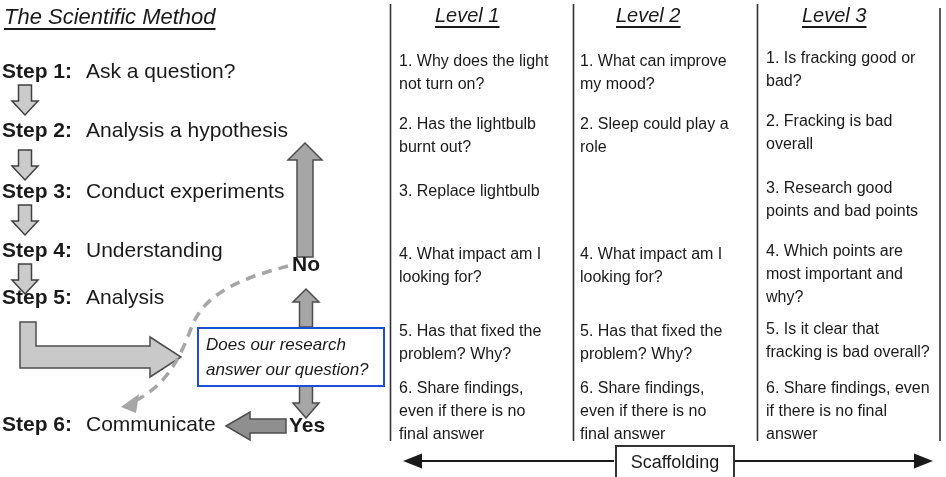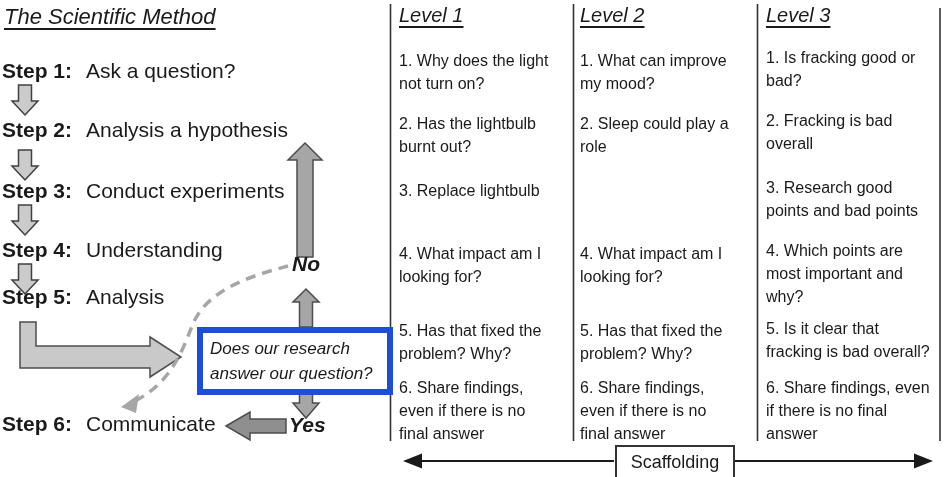--- a/index.html
+++ b/index.html
@@ -11,29 +11,29 @@
   svg.layer{position:absolute;left:0;top:0;z-index:0;}
   .txt{position:absolute;z-index:1;}
   .title{
     left:4px;top:4px;font-size:22px;font-style:italic;
     text-decoration:underline;text-underline-offset:4px;white-space:nowrap;
   }
   .step{left:2px;font-size:21px;line-height:26px;white-space:nowrap;}
   .step b{margin-right:14px;}
   .col-title{
     top:4px;font-size:20px;font-style:italic;
-    text-decoration:underline;text-underline-offset:4px;white-space:nowrap;
+    text-decoration:underline;text-underline-offset:4px;white-space:nowrap;margin-left:36px;
   }
   .cell{font-size:16px;line-height:23px;}
   .decision-box{
     left:197px;top:327px;width:170px;min-height:44px;
-    border:6px solid #1d4ed8;background:#fff;padding:3px 7px;
+    border:2px solid #1d4ed8;background:#fff;padding:3px 7px;
     font-size:17px;font-style:italic;line-height:25px;z-index:1;
   }
-  .flow-label{font-size:21px;font-style:italic;font-weight:bold;white-space:nowrap;}
+  .flow-label{font-size:21px;font-weight:bold;white-space:nowrap;}
   .scaffold-box{
     left:615px;top:445px;width:116px;height:30px;border:2px solid #333;
     background:#fff;display:flex;align-items:center;justify-content:center;
     font-size:18px;z-index:1;
   }
 </style>
 </head>
 <body>
 
 <div class="screen">

